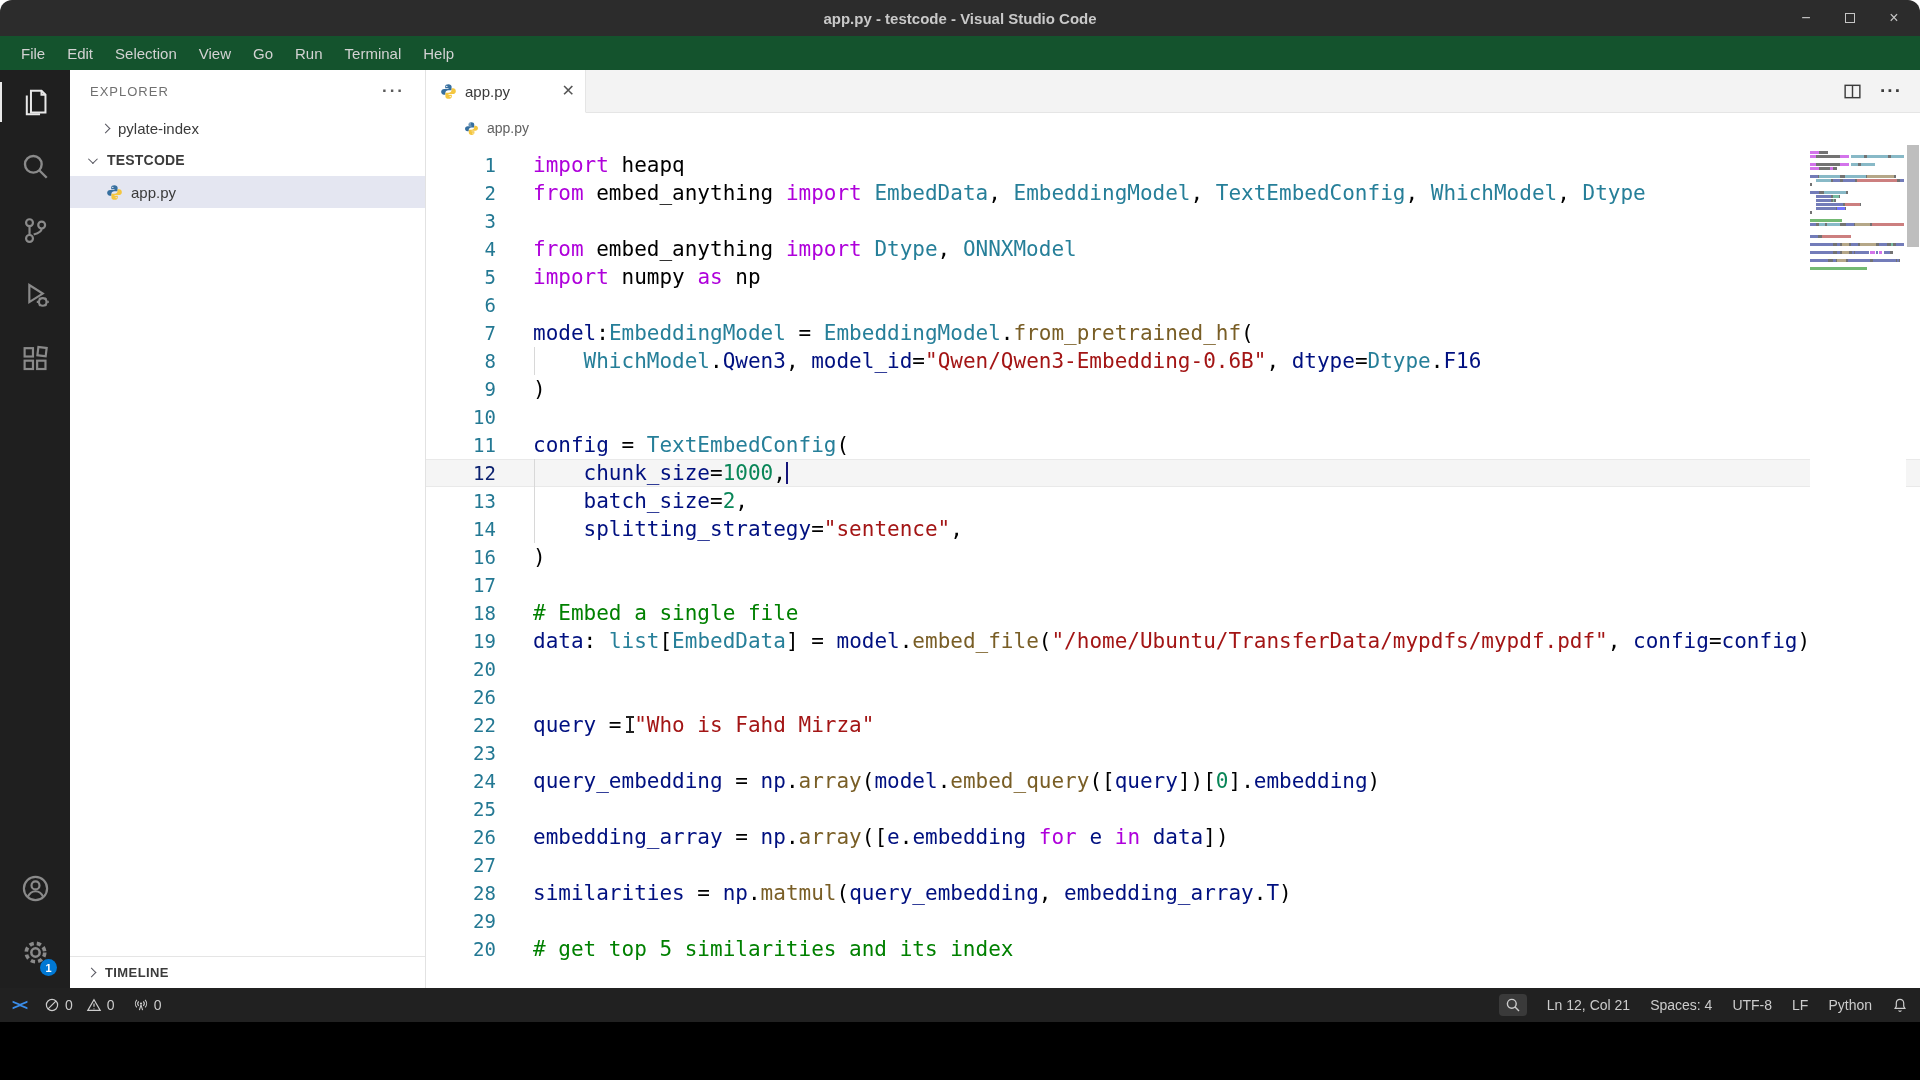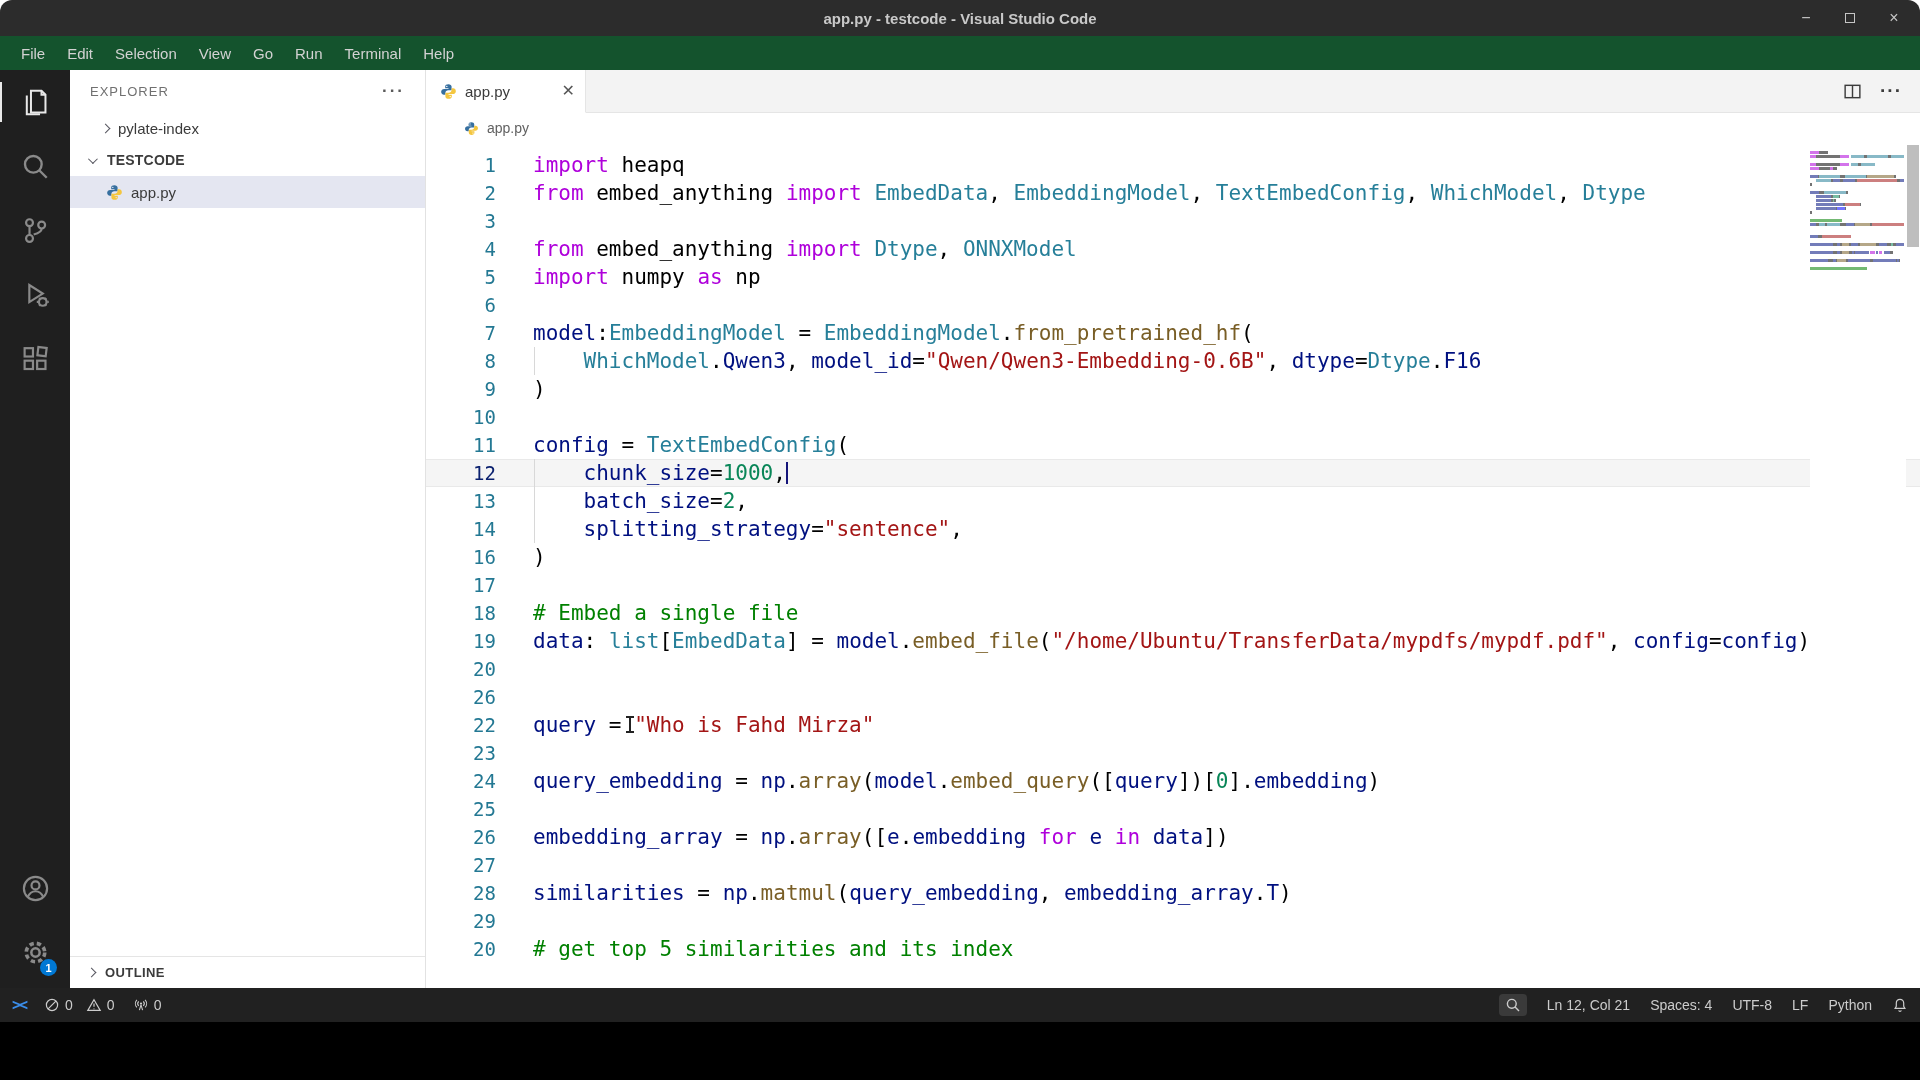--- a/index.html
+++ b/index.html
@@ -206,21 +206,21 @@
       <div class="tree-row row-file selected">
         <svg class="pyicon" viewBox="0 0 16 16">
             <use href="#py"></use>
           </svg>
         <span>app.py</span>
       </div>
 
       <div class="sb-bottom">
         <div class="sb-section">
           <span class="chev right"></span>
-          <span>OUTLINE</span>
+          <span>TIMELINE</span>
         </div>
       </div>
     </div>
 
     <div class="editor">
       <div class="tabbar">
         <div class="tab">
           <svg class="pyicon" viewBox="0 0 16 16">
               <use href="#py"></use>
             </svg>

